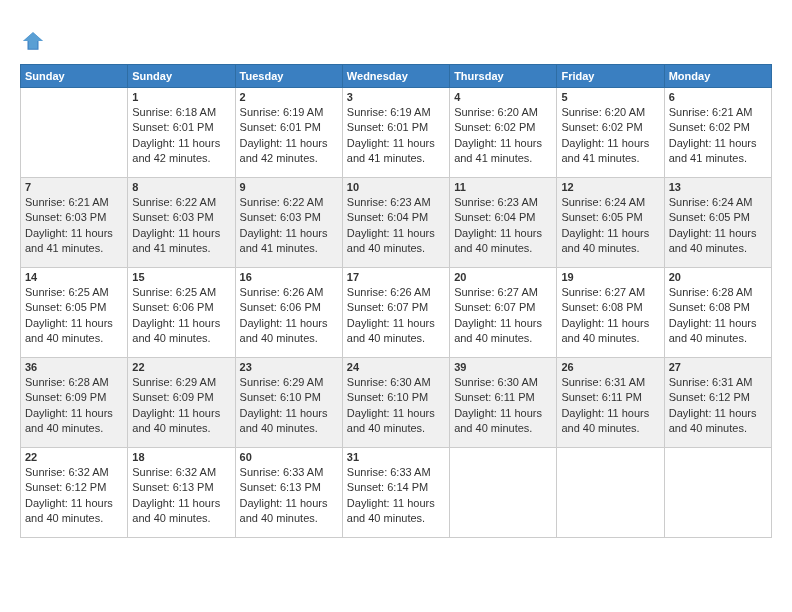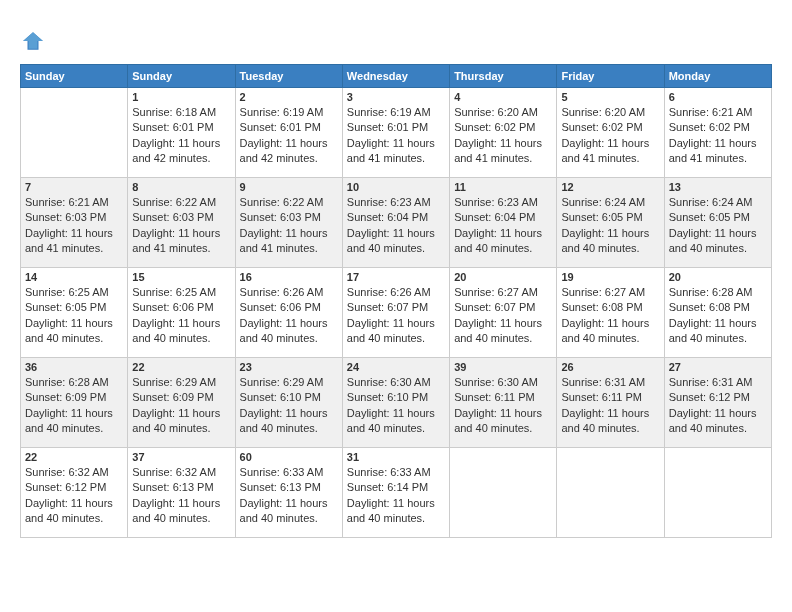--- a/index.html
+++ b/index.html
@@ -326,21 +326,21 @@
         </tr>
         <tr class="row-white">
           <td>
             <span class="day-num">22</span>
             <div class="day-info" style="white-space: pre-line;">Sunrise: 6:32 AM
 Sunset: 6:12 PM
 Daylight: 11 hours
 and 40 minutes.</div>
           </td>
           <td>
-            <span class="day-num">37</span>
+            <span class="day-num">18</span>
             <div class="day-info" style="white-space: pre-line;">Sunrise: 6:32 AM
 Sunset: 6:13 PM
 Daylight: 11 hours
 and 40 minutes.</div>
           </td>
           <td>
             <span class="day-num">60</span>
             <div class="day-info" style="white-space: pre-line;">Sunrise: 6:33 AM
 Sunset: 6:13 PM
 Daylight: 11 hours

